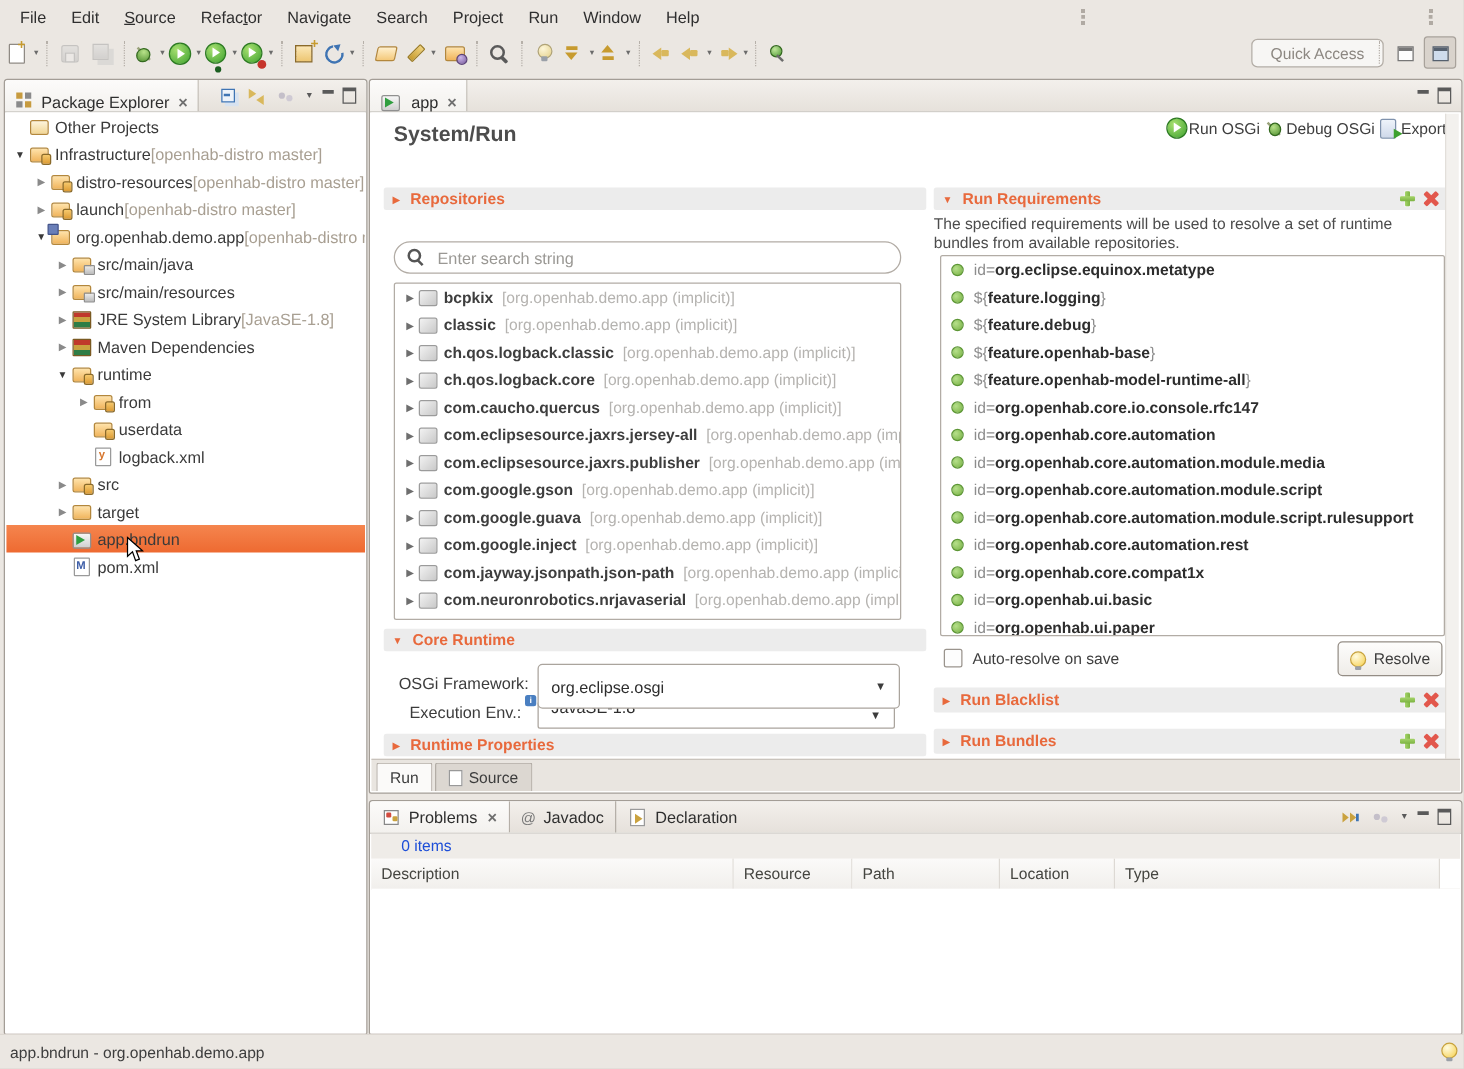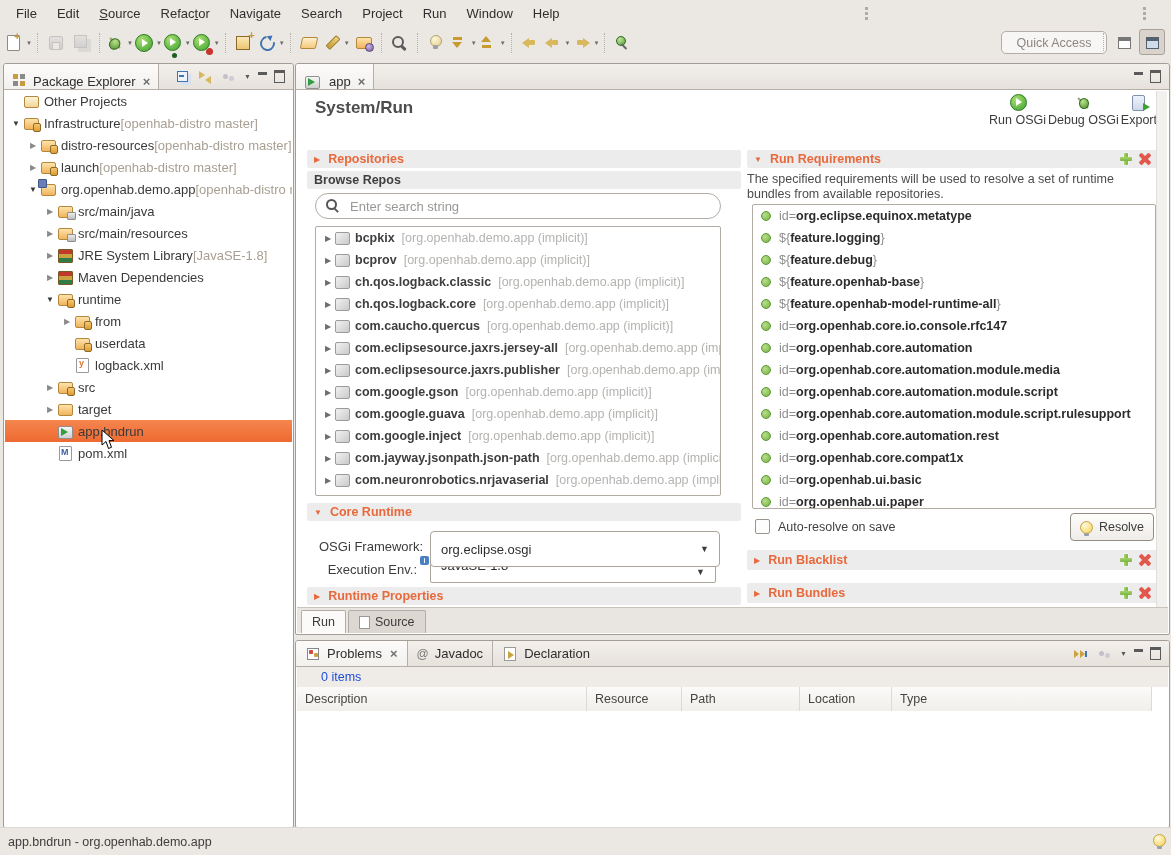--- a/index.html
+++ b/index.html
@@ -103,21 +103,21 @@
   .fi-xml-file::before,.fi-pom-file::before{left:2px;top:0;width:11px;height:13px;background:#fff;border:1px solid #9a9a9a;border-radius:1px}
   .fi-xml-file::after{content:"y";left:5px;top:0;font-size:9px;font-weight:bold;color:#d7762e}
   .fi-pom-file::after{content:"M";left:4px;top:1px;font-size:9px;font-weight:bold;color:#3f5fa8}
   .fi-bndrun-file::before{left:1px;top:2px;width:13px;height:11px;background:linear-gradient(#f7f7f7,#cfcfcf);border:1px solid #909090;border-radius:2px}
   .fi-bndrun-file::after{left:4px;top:4px;border-left:7px solid #2f9e3f;border-top:4px solid transparent;border-bottom:4px solid transparent}
   .tdec{color:#a89f92}
   
   .ebody{position:absolute;left:1px;right:1px;top:26px;bottom:1px;background:#fff;overflow:hidden}
   .etitle{position:absolute;left:18px;top:8px;font-size:17px;font-weight:bold;color:#4d4d4d}
   .eactions{position:absolute;right:10px;top:2px;display:flex}
-  .eaction{display:flex;flex-direction:column;align-items:center;padding:2px 1px;font-size:12.5px;color:#3c3c3c;gap:1px}
+  .eaction{display:flex;flex-direction:row;align-items:center;padding:2px 1px;font-size:12.5px;color:#3c3c3c;gap:1px}
   .aicon{width:18px;height:18px;position:relative}
   .aicon::before,.aicon::after{content:"";position:absolute}
   .big-run::before{left:1px;top:0;width:15px;height:15px;border-radius:50%;background:radial-gradient(circle at 35% 30%,#a8e070,#3da12f);border:1px solid #2c7a22}
   .big-run::after{left:7px;top:4px;border-left:6px solid #fff;border-top:4px solid transparent;border-bottom:4px solid transparent}
   .big-bug::before{left:2px;top:8px;width:14px;height:2px;background:#9aa37b;transform:rotate(45deg);box-shadow:0 0 0 0 #9aa37b}
   .big-bug::after{left:5px;top:4px;width:8px;height:9px;border-radius:50%;background:radial-gradient(circle at 35% 30%,#b8e28a,#4f8f2f);border:1px solid #33691e}
   .big-exp::before{left:2px;top:1px;width:11px;height:14px;background:linear-gradient(#eef3fa,#cfd9ea);border:1px solid #7f92ad;border-radius:2px}
   .big-exp::after{right:-2px;bottom:1px;border-left:7px solid #3da12f;border-top:4px solid transparent;border-bottom:4px solid transparent}
   .secbar{position:absolute;background:#ececec;border-radius:2px;display:flex;align-items:center;padding:0 7px;font-weight:bold;font-size:12.5px}
   .secbar .sarr{font-size:8px;margin-right:8px}
@@ -434,38 +434,35 @@
         <div class="eaction">
           <span class="aicon big-exp"></span>
           <span>Export</span>
         </div>
       </div>
 
       <div class="secbar sec-orange" style="left:10px;top:60px;width:420px;height:18px">
         <span class="sarr">▶</span>
         <span>Repositories</span>
       </div>
-      <div class="secbar sec-dark" style="left:10px;top:81px;width:420px;height:18px">
-        <span>Browse Repos</span>
-      </div>
       <div class="searchbox" style="left:18px;top:103px;width:384px;height:24px">
         <span class="mag"></span>
         <input type="text" placeholder="Enter search string" style="">
       </div>
       <div class="listbox" style="left:18px;top:136px;width:404px;height:268px">
           <div class="prow">
             <span class="parr">▶</span>
             <span class="pbox"></span>
             <span class="pname">bcpkix</span>
             <span class="psuf">[org.openhab.demo.app (implicit)]</span>
           </div>
           <div class="prow">
             <span class="parr">▶</span>
             <span class="pbox"></span>
-            <span class="pname">bcprov</span>
+            <span class="pname">classic</span>
             <span class="psuf">[org.openhab.demo.app (implicit)]</span>
           </div>
           <div class="prow">
             <span class="parr">▶</span>
             <span class="pbox"></span>
             <span class="pname">ch.qos.logback.classic</span>
             <span class="psuf">[org.openhab.demo.app (implicit)]</span>
           </div>
           <div class="prow">
             <span class="parr">▶</span>

